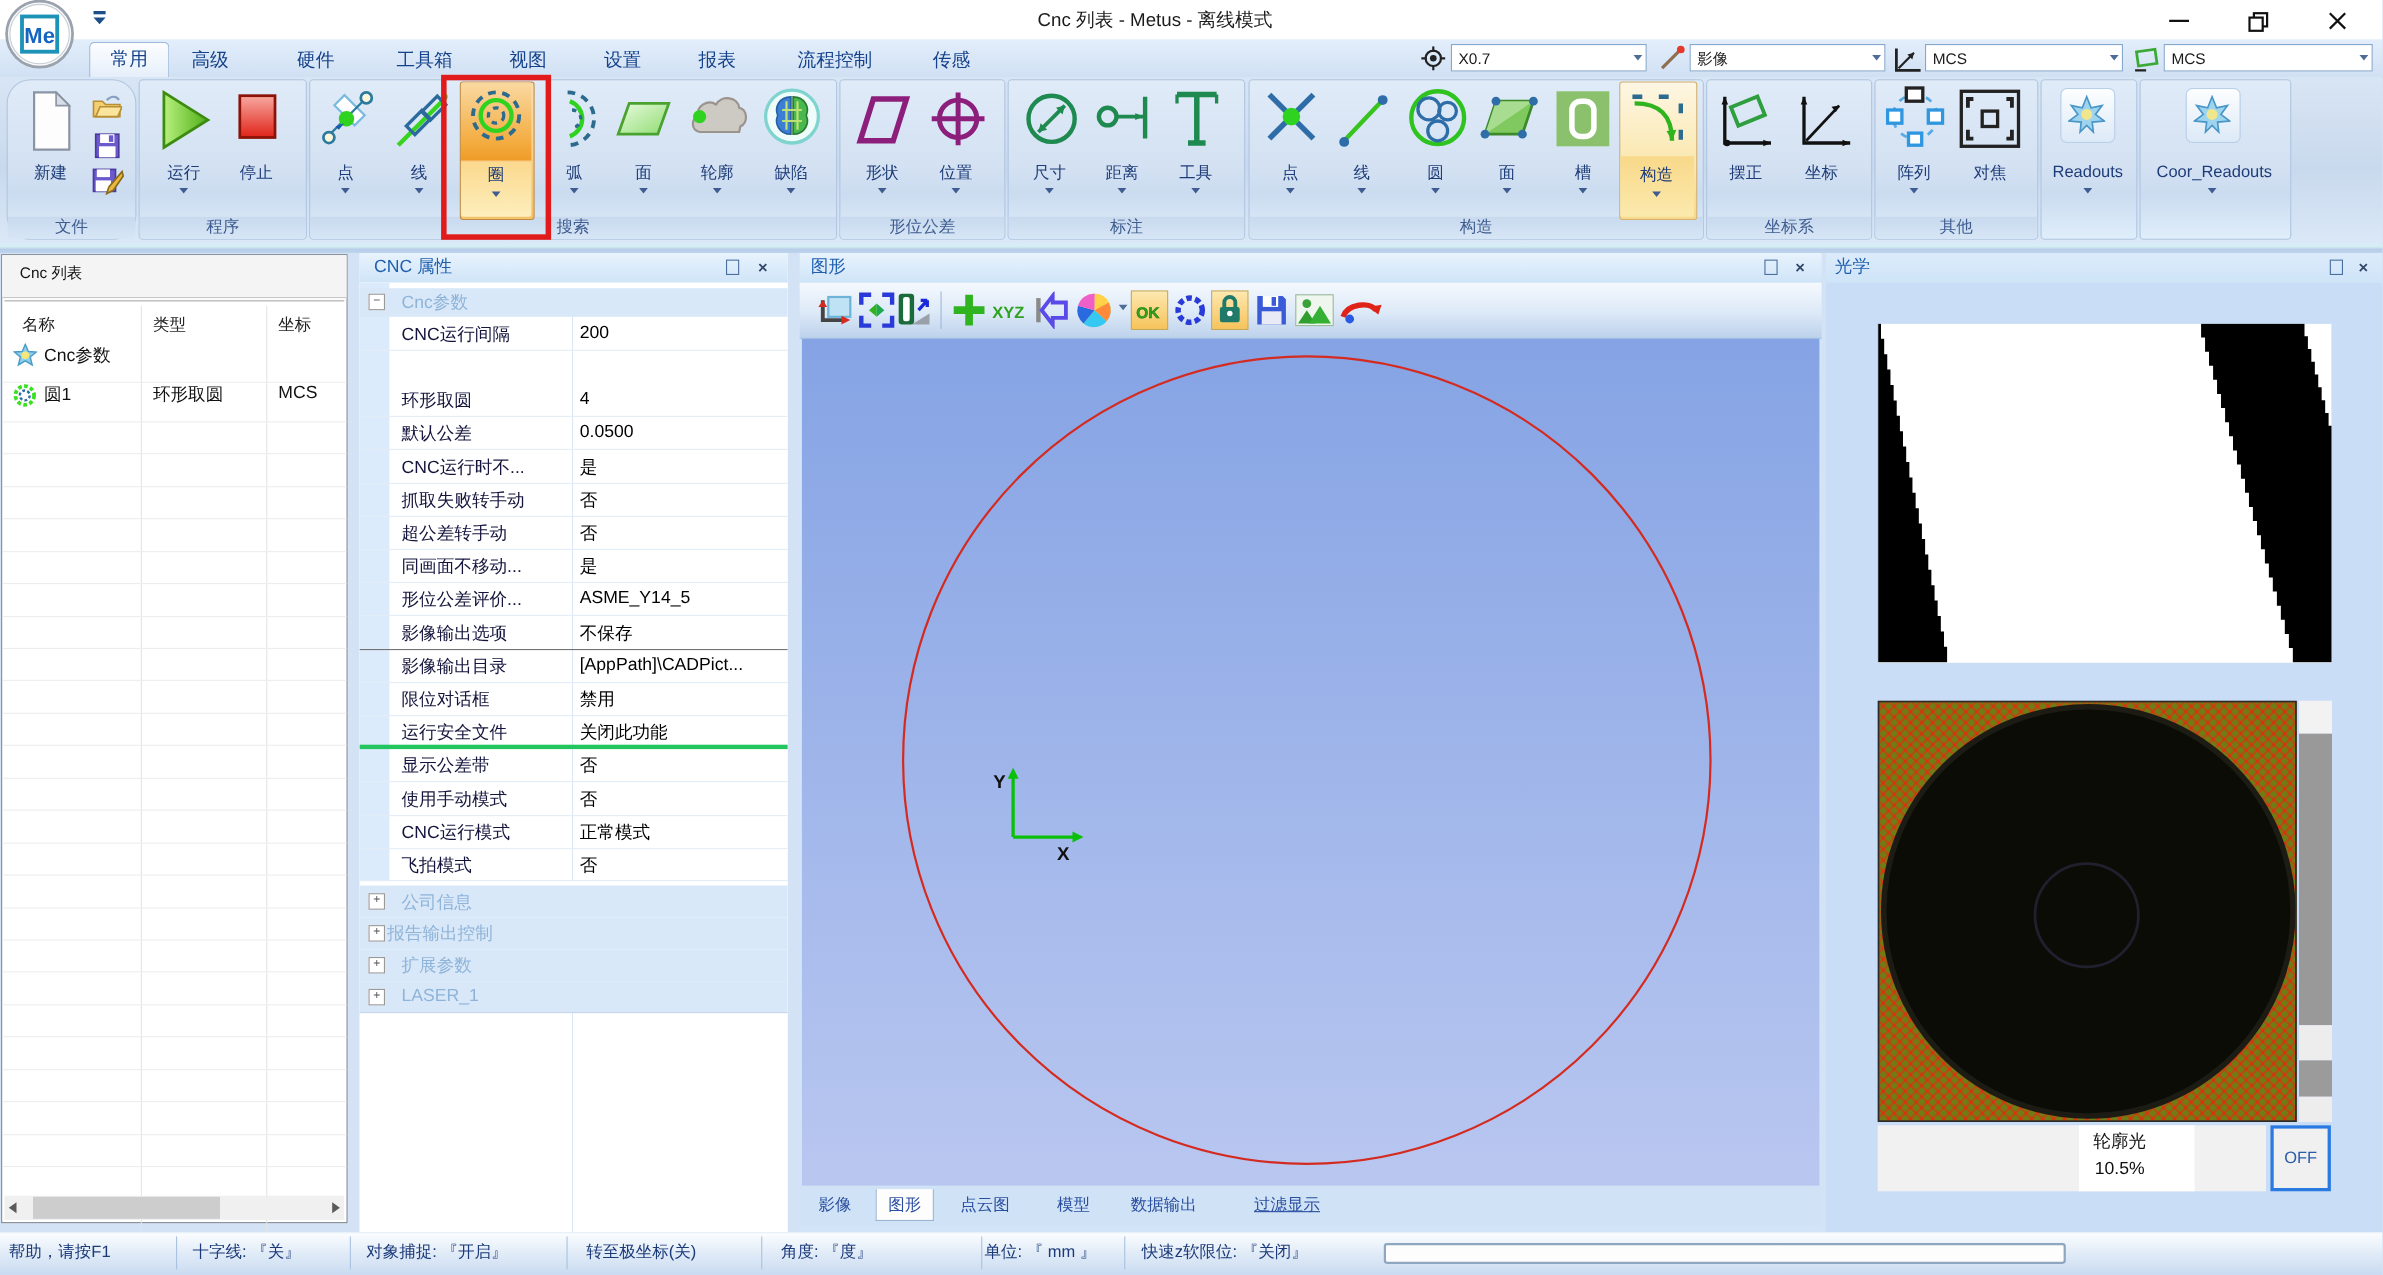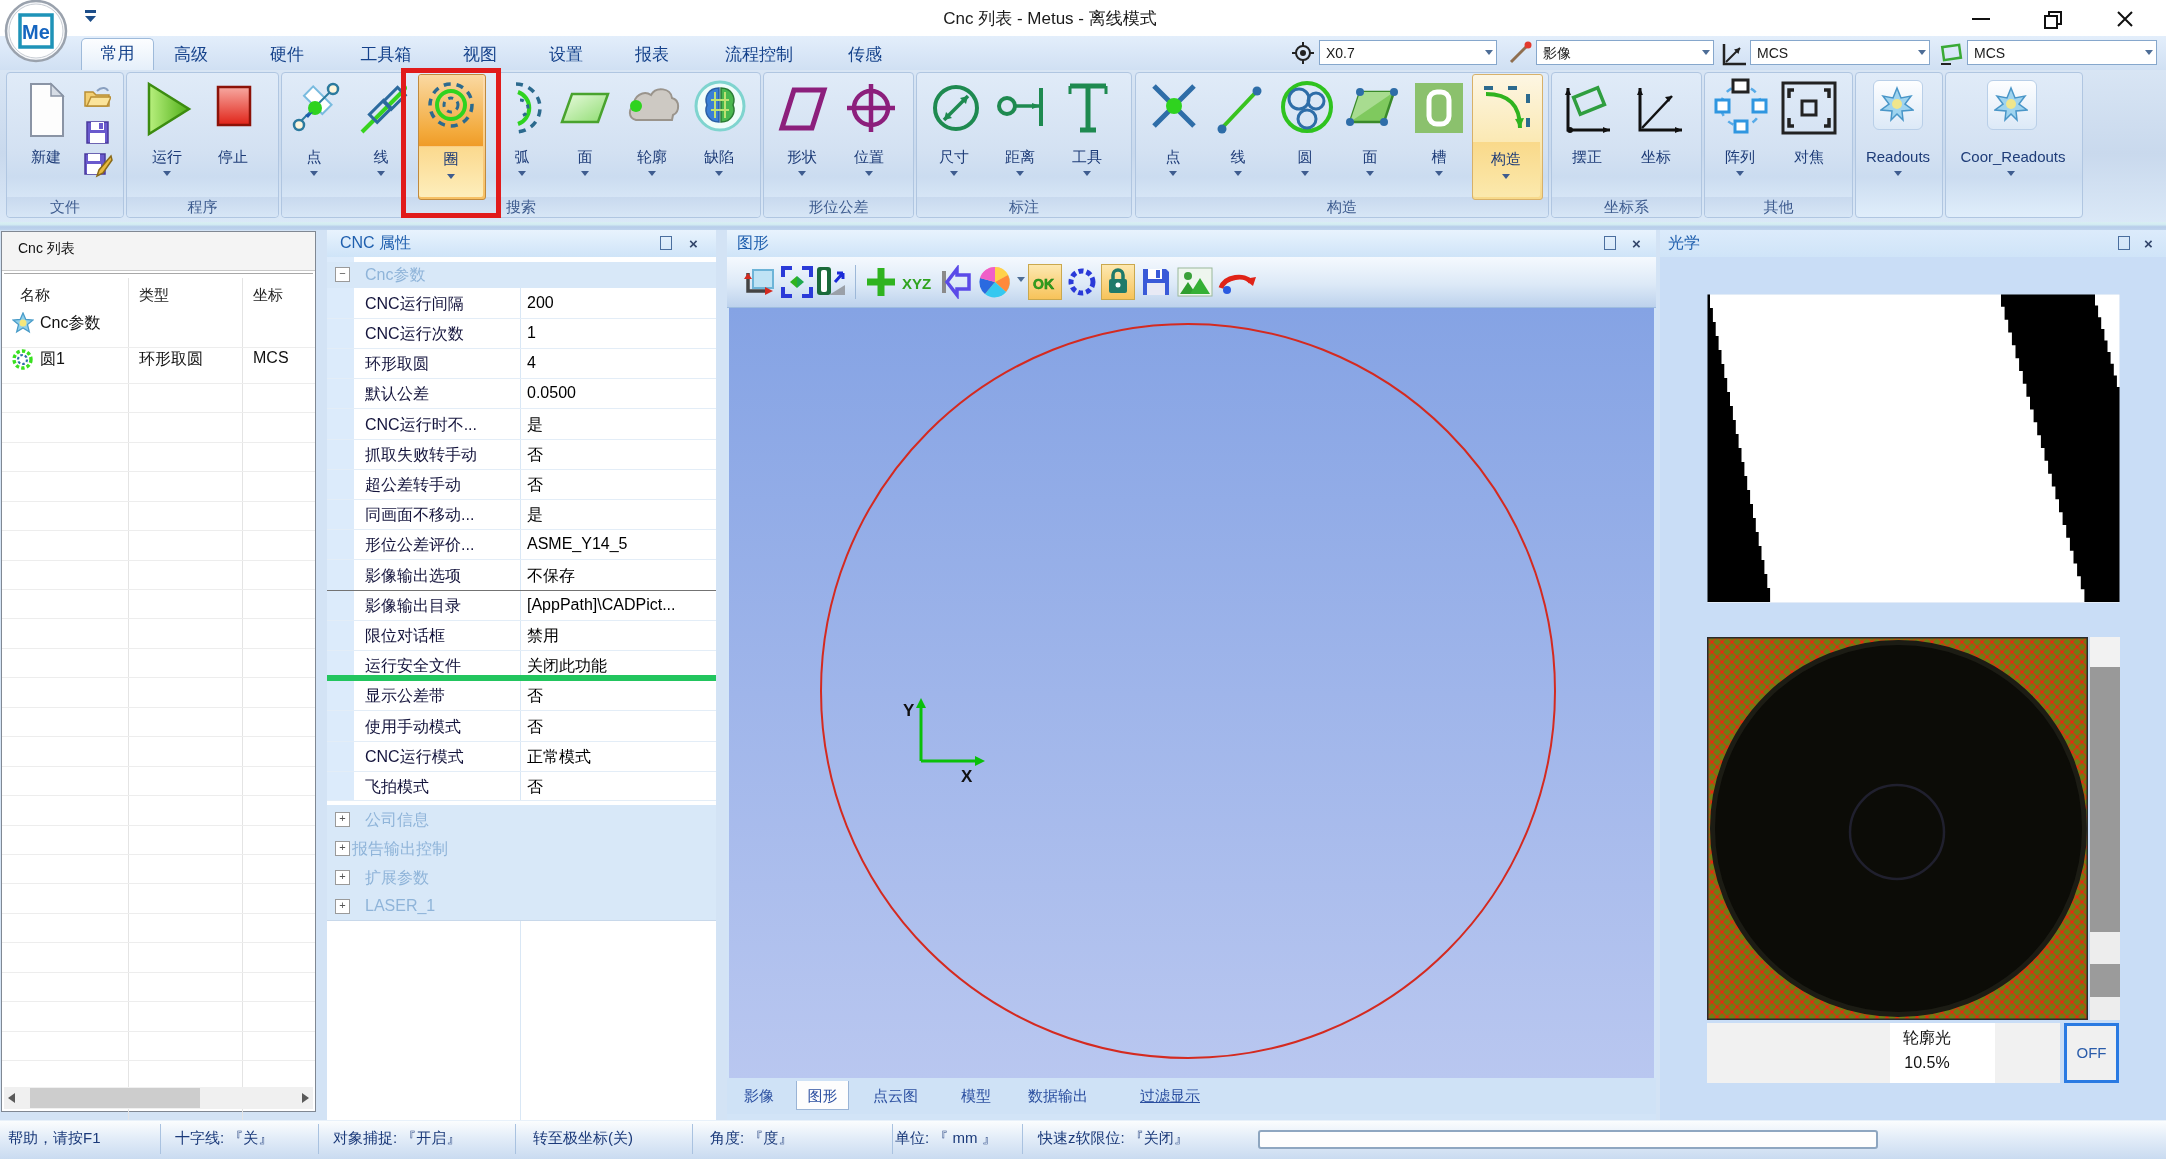--- a/index.html
+++ b/index.html
@@ -109,21 +109,21 @@
 <svg class="abs" style="left:1938px;top:40px" width="28" height="28" viewBox="0 0 28 28">
 <rect x="5" y="6" width="17" height="13" fill="none" stroke="#3aaa35" stroke-width="2.5" transform="rotate(-8 13 12)"></rect>
 <path d="M3,24 h10" stroke="#222" stroke-width="2"></path>
 </svg>
 <div class="combo" style="left:1967px;width:190px;">MCS<span class="dd"></span></div>
 
 <div class="abs" id="ribbon"></div>
 <div class="abs" id="ribbonedge"></div>
 <div class="abs" style="left:0;top:70px;width:2166px;height:152px;">
 
-  <div class="grp" style="left:6px;width:116px;">
+  <div class="grp" style="left:6px;width:116px;border-radius:22px;">
       <div class="grplabel">文件</div>
     </div>
   <div class="grp" style="left:126px;width:151px;">
       <div class="grplabel">程序</div>
     </div>
   <div class="grp" style="left:281px;width:478px;">
       <div class="grplabel">搜索</div>
     </div>
   <div class="grp" style="left:763px;width:149px;">
       <div class="grplabel">形位公差</div>
@@ -453,24 +453,20 @@
     <div class="prow pgroup" style="top:5px;height:26px;left:0;width:389px;background:#d8e8f8;">
       <div class="pbox" style="top:5px;">−</div>
       <div class="abs" style="left:38px;top:3px;font-size:16px;color:#8fb4d9;">Cnc参数</div>
     </div>
 
     <div class="abs" style="left:193px;top:31px;width:1px;height:513px;background:#d9e7f5;"></div>
     <div class="prow" style="top:31px;height:31px;border-bottom:1px solid #e3edf7;">
         <span class="plabel" style="top:6px;">CNC运行间隔</span>
         <span class="pvalue" style="top:6px;">200</span>
       </div>
-    <div class="prow" style="top:61px;height:31px;border-bottom:1px solid #e3edf7;">
-        <span class="plabel" style="top:6px;">CNC运行次数</span>
-        <span class="pvalue" style="top:6px;">1</span>
-      </div>
     <div class="prow" style="top:91px;height:31px;border-bottom:1px solid #e3edf7;">
         <span class="plabel" style="top:6px;">环形取圆</span>
         <span class="pvalue" style="top:6px;">4</span>
       </div>
     <div class="prow" style="top:121px;height:31px;border-bottom:1px solid #e3edf7;">
         <span class="plabel" style="top:6px;">默认公差</span>
         <span class="pvalue" style="top:6px;">0.0500</span>
       </div>
     <div class="prow" style="top:152px;height:31px;border-bottom:1px solid #e3edf7;">
         <span class="plabel" style="top:6px;">CNC运行时不...</span>
@@ -497,21 +493,21 @@
         <span class="pvalue" style="top:6px;">不保存</span>
       </div>
     <div class="prow" style="top:333px;height:31px;border-bottom:1px solid #e3edf7;">
         <span class="plabel" style="top:6px;">影像输出目录</span>
         <span class="pvalue" style="top:6px;">[AppPath]\CADPict...</span>
       </div>
     <div class="prow" style="top:363px;height:31px;border-bottom:1px solid #e3edf7;">
         <span class="plabel" style="top:6px;">限位对话框</span>
         <span class="pvalue" style="top:6px;">禁用</span>
       </div>
-    <div class="prow" style="top:393px;height:31px;border-bottom:6px solid #22c55e;">
+    <div class="prow" style="top:393px;height:31px;border-bottom:4px solid #22c55e;">
         <span class="plabel" style="top:6px;">运行安全文件</span>
         <span class="pvalue" style="top:6px;">关闭此功能</span>
       </div>
     <div class="prow" style="top:423px;height:31px;border-bottom:1px solid #e3edf7;">
         <span class="plabel" style="top:6px;">显示公差带</span>
         <span class="pvalue" style="top:6px;">否</span>
       </div>
     <div class="prow" style="top:454px;height:31px;border-bottom:1px solid #e3edf7;">
         <span class="plabel" style="top:6px;">使用手动模式</span>
         <span class="pvalue" style="top:6px;">否</span>

